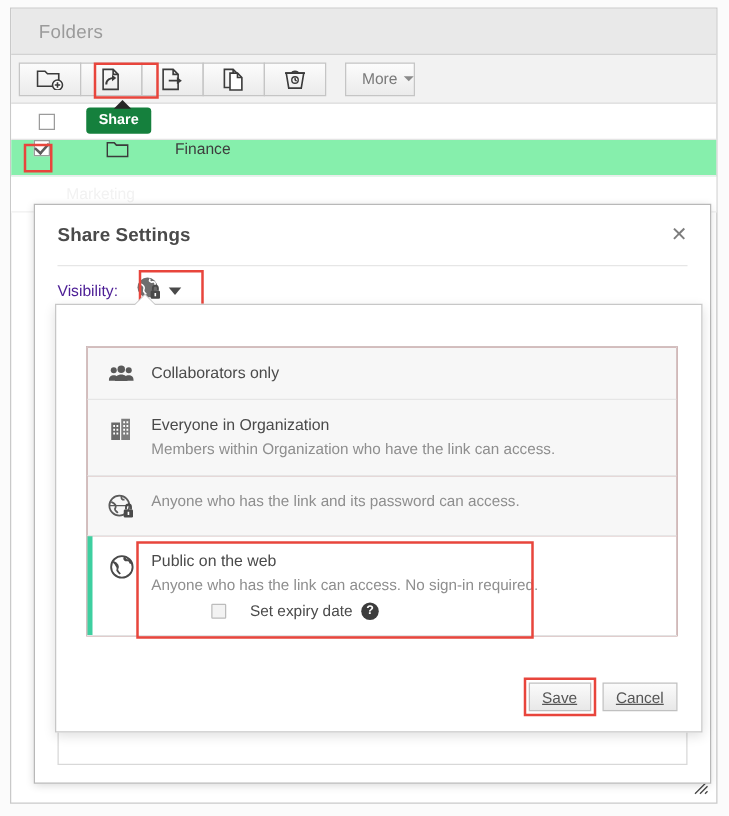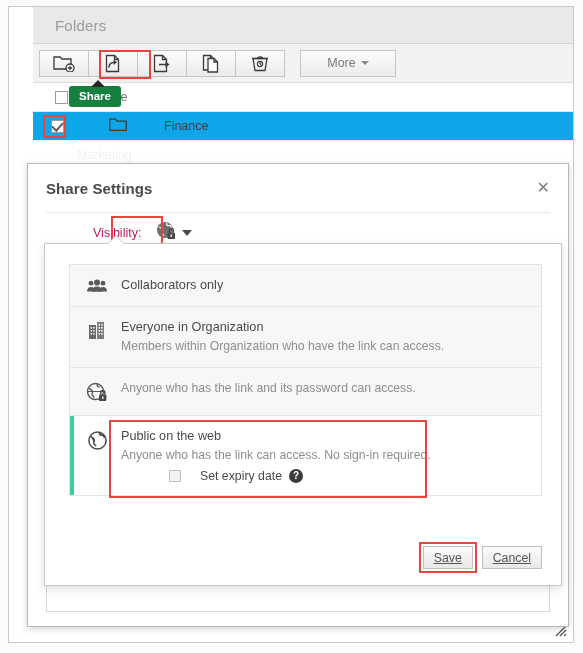--- a/index.html
+++ b/index.html
@@ -13,21 +13,20 @@
   }
 
   
   #app{position:absolute;inset:0;background:#fbfbfb;}
 
   .win{
     position:absolute;left:8px;top:6px;width:566px;height:637px;
     background:#ffffff;
     border:1px solid #c9c9c9;
     box-sizing:border-box;
-    padding-left:24px;
   }
 
   .win-title{
     height:37px;
     background:#e9e9e9;
     border-bottom:1px solid #d2d2d2;
     display:flex;align-items:center;
     padding-left:22px;
     box-sizing:border-box;
   }
@@ -51,22 +50,22 @@
     background:linear-gradient(#fcfcfc,#ebebeb);
     border:1px solid #c5c5c5;
     margin-right:-1px;
     display:flex;align-items:center;justify-content:center;
     box-sizing:border-box;
     position:relative;
   }
   .tbtn svg{display:block;}
   .tb-gap{width:16px;}
   .tbtn.more{
-    width:96px;color:#7a7a7a;font-size:12.5px;
-    gap:5px;margin-right:0;
+    width:56px;color:#7a7a7a;font-size:12.5px;
+    gap:5px;margin-right:0;justify-content:flex-end;
   }
   .tbtn.more .caret{
     width:0;height:0;border-left:4px solid transparent;border-right:4px solid transparent;
     border-top:4px solid #8a8a8a;display:inline-block;
   }
 
   .hl-red{
     position:absolute;
     border:2px solid #e8453c;
     box-sizing:border-box;
@@ -92,23 +91,23 @@
 
   
   .list{background:#ffffff;}
   .list-head{
     height:29px;border-bottom:1px solid #e4e4e4;
     display:flex;align-items:center;padding-left:22px;
     box-sizing:border-box;
   }
   .list-row{
     height:29px;border-bottom:1px solid #ececec;
-    display:flex;align-items:center;padding-left:18px;
-    box-sizing:border-box;
-    background:#0ea5e9;
+    display:flex;padding-left:18px;
+    box-sizing:border-box;
+    background:#86efac;
     gap:23px;
   }
   .cb{
     width:13px;height:13px;border:1px solid #9b9b9b;background:#fff;
     box-sizing:border-box;display:inline-block;position:relative;
   }
   .cb.checked::after{
     content:"";position:absolute;left:2px;top:-1px;
     width:5px;height:9px;border:solid #5c5c5c;border-width:0 2px 2px 0;
     transform:rotate(42deg);
@@ -143,21 +142,21 @@
     position:absolute;right:18px;top:16px;
     font-size:16px;color:#7d7d7d;line-height:1;
     font-family:"DejaVu Sans",sans-serif;
   }
   .modal-hr{height:1px;background:#e6e6e6;margin:0 18px;}
 
   .vis-row{
     display:flex;align-items:center;height:40px;
     padding-left:18px;box-sizing:border-box;position:relative;
   }
-  .vis-label{font-size:12.5px;color:#be185d;margin-right:10px;margin-left:47px;}
+  .vis-label{font-size:12.5px;color:#4c1d95;margin-right:10px;}
   .vis-btn{
     display:flex;align-items:center;gap:5px;
     padding:2px 4px;
   }
   .vis-caret{
     width:0;height:0;border-left:5px solid transparent;border-right:5px solid transparent;
     border-top:6px solid #4a4a4a;
   }
 
   
@@ -187,21 +186,21 @@
     border-left:9px solid transparent;border-right:9px solid transparent;
     border-bottom:9px solid #c7c7c7;
   }
   .pop-caret-i{
     position:absolute;top:-8px;left:62px;width:0;height:0;
     border-left:9px solid transparent;border-right:9px solid transparent;
     border-bottom:9px solid #ffffff;
   }
 
   .opt-list{
-    position:absolute;left:24px;top:20px;right:19px;
+    position:absolute;left:24px;top:33px;right:19px;
     border:1px solid #e3e3e3;
     box-sizing:border-box;
     background:#7f1d1d;
   }
   .opt{
     display:flex;align-items:flex-start;
     padding:11px 12px 12px 12px;
     border-bottom:1px solid #e6e6e6;
     background:#f7f7f7;
     box-sizing:border-box;

